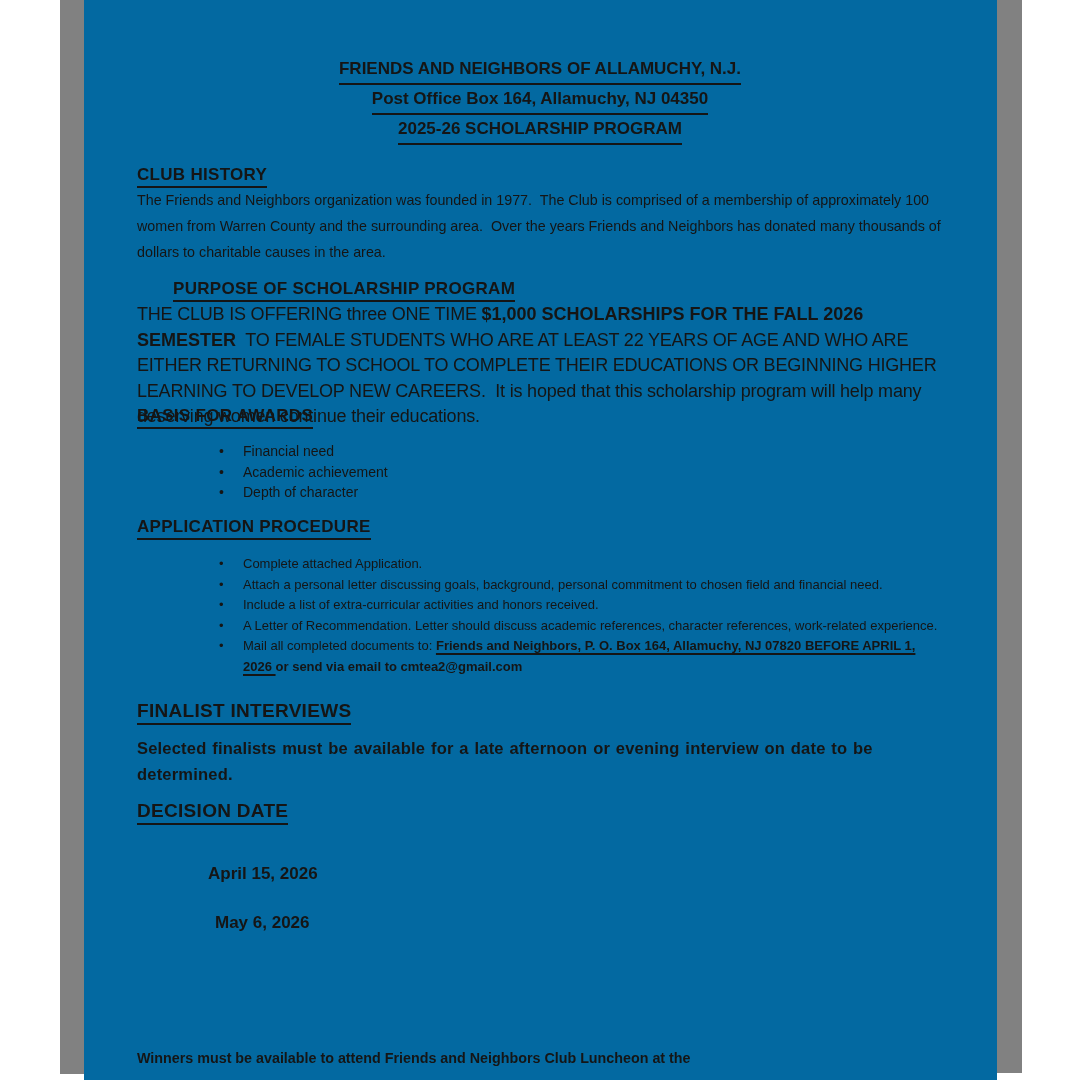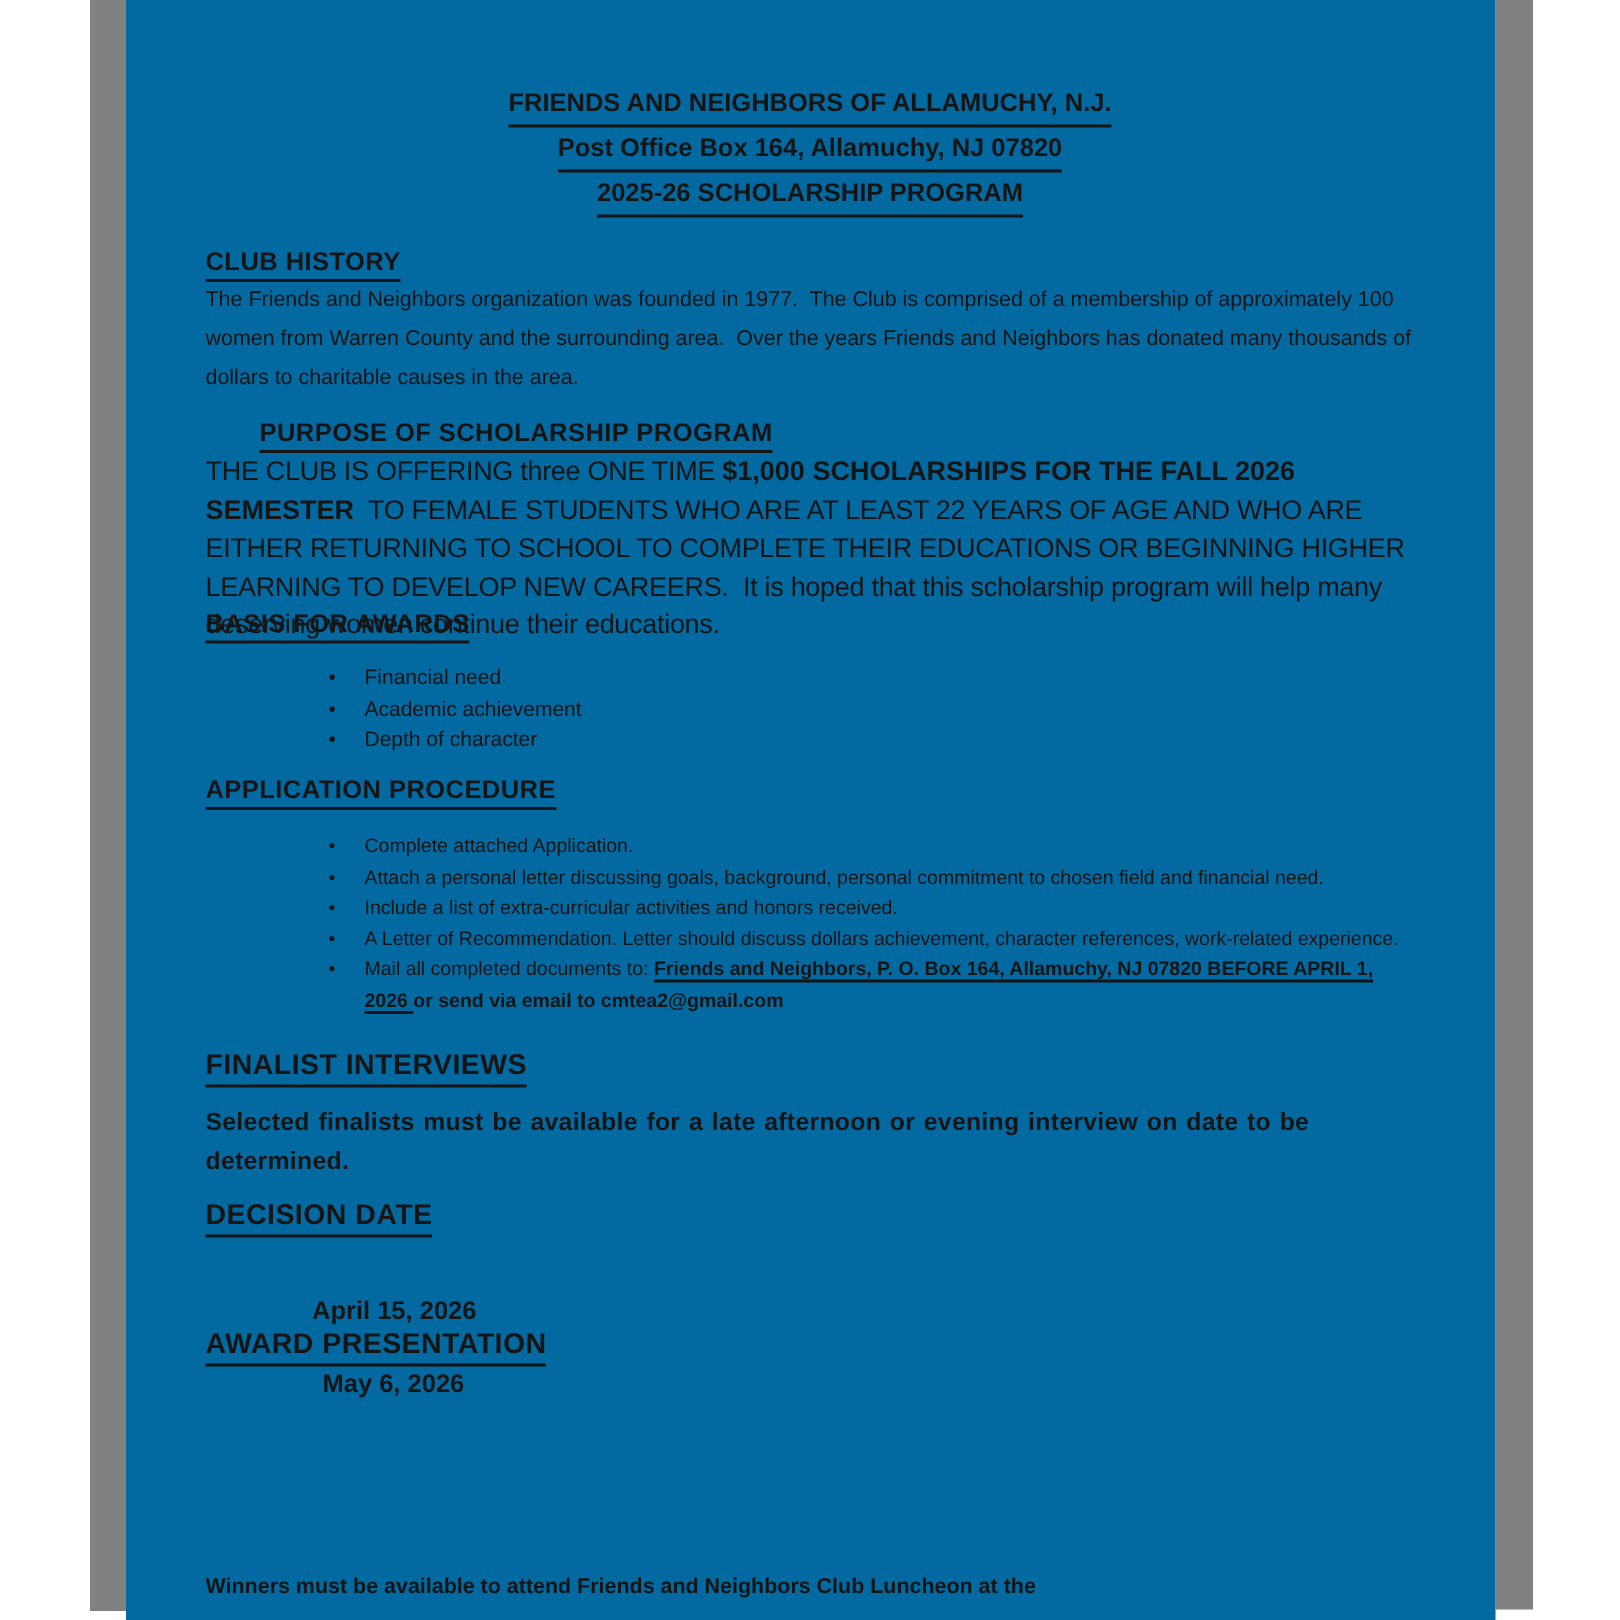--- a/index.html
+++ b/index.html
@@ -61,21 +61,21 @@
 </head>
 <body>
 
 <div class="side-bar left"></div>
 <div class="side-bar right"></div>
 
 <div class="page">
 
   <div class="block doc-header">
     <div><span class="uline">FRIENDS AND NEIGHBORS OF ALLAMUCHY, N.J.</span></div>
-    <div><span class="uline">Post Office Box 164, Allamuchy, NJ  07820</span></div>
+    <div><span class="uline">Post Office Box 164, Allamuchy, NJ  04350</span></div>
     <div><span class="uline">2025-26 SCHOLARSHIP PROGRAM</span></div>
   </div>
 
   <div class="block sec-heading" style="top:165px;">
     <span class="uline">CLUB HISTORY</span>
   </div>
   <div class="block para" style="top:187px;">The Friends and Neighbors organization was founded in 1977.  The Club is comprised of a membership of approximately 100 women from Warren County and the surrounding area.  Over the years Friends and Neighbors has donated many thousands of dollars to charitable causes in the area.</div>
 
   <div class="block sec-heading" style="top:279px;margin-left:36px;">
     <span class="uline">PURPOSE OF SCHOLARSHIP  PROGRAM</span>
@@ -112,40 +112,37 @@
         <div class="bullet-row">
           <span class="dot">•</span>
           <span class="bullet-text">Attach a personal letter discussing goals, background, personal commitment to chosen field and financial need.</span>
         </div>
         <div class="bullet-row">
           <span class="dot">•</span>
           <span class="bullet-text">Include a list of extra-curricular activities and honors received.</span>
         </div>
         <div class="bullet-row">
           <span class="dot">•</span>
-          <span class="bullet-text">A Letter of Recommendation.  Letter should discuss dollars achievement, character references, work-related experience.</span>
+          <span class="bullet-text">A Letter of Recommendation.  Letter should discuss academic references, character references, work-related experience.</span>
         </div>
       </div>
     <div class="bullet-row">
       <span class="dot">•</span>
       <span class="bullet-text"><span>Mail all completed documents to:  </span><span class="mail-underline">Friends and Neighbors, P. O. Box 164, Allamuchy, NJ 07820 BEFORE APRIL 1, 2026 </span><span class="mail-bold">or send via email to cmtea2@gmail.com</span></span>
     </div>
   </div>
 
   <div class="block finalist-para" style="top:735px;">Selected finalists must be available for a late afternoon or evening interview on date to be determined.</div>
   <div class="block sec-heading big" style="top:700px;">
     <span class="uline">FINALIST INTERVIEWS</span>
   </div>
 
   <div class="block sec-heading big" style="top:800px;">
     <span class="uline">DECISION DATE</span>
   </div>
   <div class="block date-line" style="top:864px;">April 15, 2026</div>
 
-  <div class="block sec-heading big" style="top:886px;">
-    <span class="uline">AWARD PRESENTATION</span>
-  </div>
   <div class="block award-row" style="top:908px;flex-direction:column;">
     <span class="award-date">May 6, 2026</span>
     <span class="award-text">Winners must be available to attend Friends and Neighbors Club Luncheon at the Allamuchy  Fire House on Alphano Road in Allamuchy to receive the  award.</span>
   </div>
 
 </div>
 
 </body></html>

